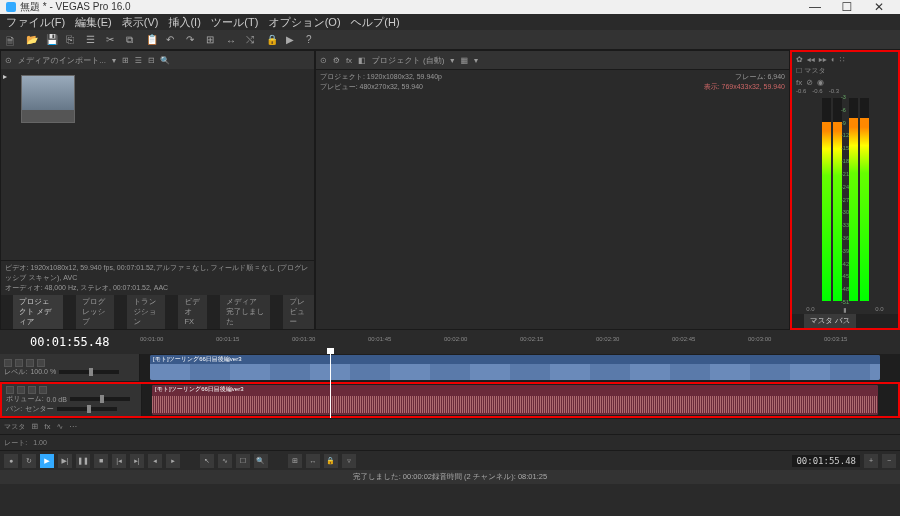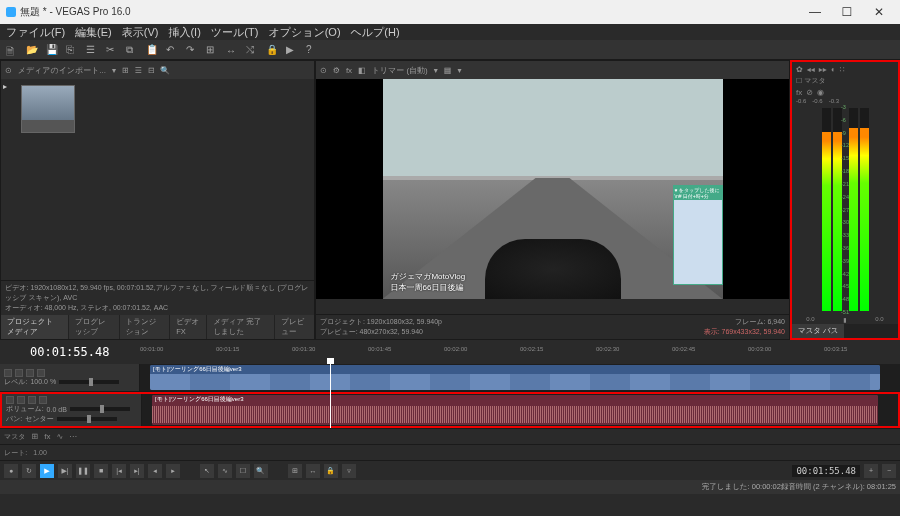--- a/index.html
+++ b/index.html
@@ -1,36 +1,36 @@
 <!DOCTYPE html>
 <html><head>
 <meta charset="utf-8">
 <style>
 * { margin: 0; padding: 0; box-sizing: border-box; }
 body { background: #2a2a2a; font-family: "Meiryo", sans-serif; font-size: 9px; color: #ccc; width: 900px; height: 516px; overflow: hidden; position: relative; }
-.titlebar { height: 24px; background: #f0f0f0; color: #333; display: flex; align-items: center; padding: 0 6px; font-size: 10px; }
+.titlebar { height: 14px; background: #f0f0f0; color: #333; display: flex; align-items: center; padding: 0 6px; font-size: 10px; }
 .titlebar .title { flex: 1; display: flex; align-items: center; gap: 4px; }
 .titlebar .winbtns { display: flex; gap: 2px; }
 .titlebar .winbtns span { width: 30px; height: 20px; display: flex; align-items: center; justify-content: center; font-size: 12px; }
 .menubar { height: 16px; background: #2a2a2a; display: flex; align-items: center; padding: 0 6px; gap: 10px; font-size: 11px; color: #ccc; }
 .menubar span { cursor: default; }
 .toolbar-main { height: 20px; background: #333; border-bottom: 1px solid #1a1a1a; display: flex; align-items: center; padding: 0 6px; gap: 8px; }
 .toolbar-main .ico { width: 12px; height: 12px; display: inline-block; color: #aaa; font-size: 10px; }
 .workspace { display: flex; height: 280px; }
 .panel { background: #2a2a2a; border: 1px solid #1a1a1a; display: flex; flex-direction: column; }
 .panel-left { width: 315px; }
 .panel-mid { flex: 1; }
 .panel-right { width: 110px; border: 2px solid #e00; }
 .panel-tb { height: 18px; background: #333; display: flex; align-items: center; padding: 0 4px; gap: 6px; font-size: 8px; color: #999; }
 .panel-body { flex: 1; position: relative; overflow: hidden; }
 .media-thumb { margin: 6px; width: 54px; height: 48px; background: #555; border: 1px solid #666; }
 .media-thumb .img { width: 100%; height: 34px; background: linear-gradient(#9ab, #678); }
 .panel-footer { font-size: 7px; color: #999; padding: 2px 4px; background: #2a2a2a; border-top: 1px solid #1a1a1a; }
 .tabs { display: flex; gap: 1px; font-size: 7.5px; background: #222; }
-.tabs span { padding: 2px 6px; background: #333; color: #999; }
+.tabs span { padding: 2px 6px; background: #333; color: #999; margin-left: 12px; }
 .tabs span.active { background: #3a3a3a; color: #ccc; }
 .preview { width: 100%; height: 220px; background: #000; position: relative; display: flex; align-items: center; justify-content: center; }
 .preview-img { width: 340px; height: 220px; background: linear-gradient(#bcc 0%, #bcc 45%, #888 45%, #555 100%); position: relative; }
 .road { position: absolute; bottom: 0; left: 0; right: 0; height: 55%; background: #696969; clip-path: polygon(45% 0, 55% 0, 100% 100%, 0 100%); }
 .barrier { position: absolute; top: 44%; left: 0; right: 0; height: 4px; background: #aaa; }
 .bike { position: absolute; bottom: 0; left: 30%; right: 30%; height: 60px; background: radial-gradient(ellipse at center, #222 0%, #111 100%); border-radius: 40px 40px 0 0; }
 .map-overlay { position: absolute; right: 0; top: 48%; width: 50px; height: 100px; background: #cde; border: 1px solid #4a8; font-size: 6px; }
 .map-overlay .gps { background: #4a8; color: #fff; padding: 1px; font-size: 5px; }
 .vid-text { position: absolute; bottom: 6px; left: 8px; color: #fff; font-size: 8px; text-shadow: 0 0 2px #000; }
 .transport { display: flex; justify-content: center; gap: 2px; padding: 3px; background: #2a2a2a; }
@@ -64,21 +64,21 @@
 .clip-audio .wave::before { content: ""; position: absolute; inset: 2px 0; background: repeating-linear-gradient(90deg, #c88 0 1px, transparent 1px 2px); opacity: .7; }
 .playhead { position: absolute; top: 0; bottom: 0; width: 1px; background: #fff; left: 330px; }
 .playhead::before { content: ""; position: absolute; top: -6px; left: -3px; width: 7px; height: 6px; background: #fff; }
 .bottom-strip { height: 16px; background: #2a2a2a; border-top: 1px solid #1a1a1a; display: flex; align-items: center; padding: 0 4px; gap: 6px; font-size: 7px; color: #888; position: relative; }
 .bottom-strip .ico { font-size: 8px; }
 .transport2 { height: 20px; background: #2a2a2a; border-top: 1px solid #1a1a1a; display: flex; align-items: center; padding: 0 4px; gap: 4px; }
 .transport2 .btn { width: 14px; height: 14px; background: #3a3a3a; display: flex; align-items: center; justify-content: center; font-size: 7px; color: #aaa; }
 .transport2 .play2 { background: #3af; color: #fff; }
 .transport2 .spacer { flex: 1; }
 .transport2 .tc { font-family: monospace; font-size: 9px; color: #ccc; background: #1a1a1a; padding: 1px 4px; }
-.statusbar { height: 14px; background: #333; display: flex; align-items: center; padding: 0 4px; font-size: 7.5px; color: #aaa; justify-content: flex-end; }
+.statusbar { height: 14px; background: #333; display: flex; align-items: center; padding: 0 4px; font-size: 7.5px; color: #aaa; justify-content: center; }
 .fader { width: 60px; height: 4px; background: #1a1a1a; position: relative; }
 .fader::after { content: ""; position: absolute; top: -2px; left: 50%; width: 4px; height: 8px; background: #888; }
 </style>
 </head>
 <body>
 
 <div class="titlebar">
   <div class="title">
       <span style="width:10px;height:10px;background:#3af;border-radius:2px"></span>
       <span>無題 * - VEGAS Pro 16.0</span>
@@ -152,46 +152,24 @@
       <span>プレビュー</span>
     </div>
   </div>
 
   <div class="panel panel-mid">
     <div class="panel-tb">
       <span class="ico">⊙</span>
       <span class="ico">⚙</span>
       <span class="ico">fx</span>
       <span class="ico">◧</span>
-      <span>トリマー (自動)</span>
+      <span>プロジェクト (自動)</span>
         <span>▾</span>
       <span class="ico">▦</span>
       <span class="ico">▾</span>
-    </div>
-    <div class="panel-body">
-      <div class="preview">
-        <div class="preview-img">
-          <div class="barrier"></div>
-          <div class="road"></div>
-          <div class="bike"></div>
-          <div class="map-overlay">
-            <div class="gps">♥ をタップした後に\n# 日付+時+分</div>
-          </div>
-          <div class="vid-text">
-            <div>ガジェマガMotoVlog</div>
-            <div>日本一周66日目後編</div>
-          </div>
-        </div>
-      </div>
-      <div class="transport">
-        
-        
-        
-        
-      </div>
     </div>
     <div class="panel-footer">
       <div style="display:flex;justify-content:space-between">
         <span>プロジェクト: 1920x1080x32, 59.940p</span>
         <span><span>フレーム:</span> <span>6,940</span></span>
       </div>
       <div style="display:flex;justify-content:space-between">
         <span>プレビュー: 480x270x32, 59.940</span>
         <span style="color:#c66"><span>表示:</span> <span>769x433x32, 59.940</span></span>
       </div>

